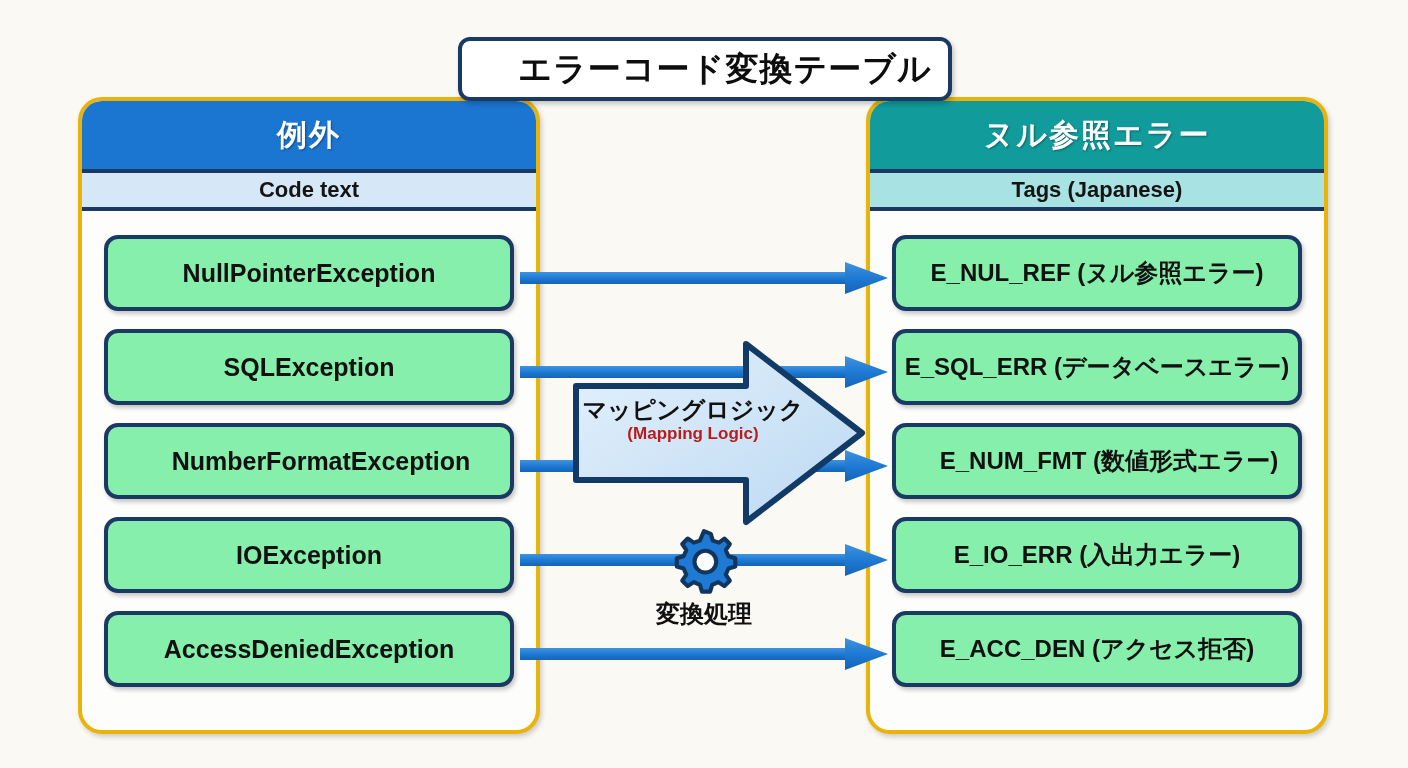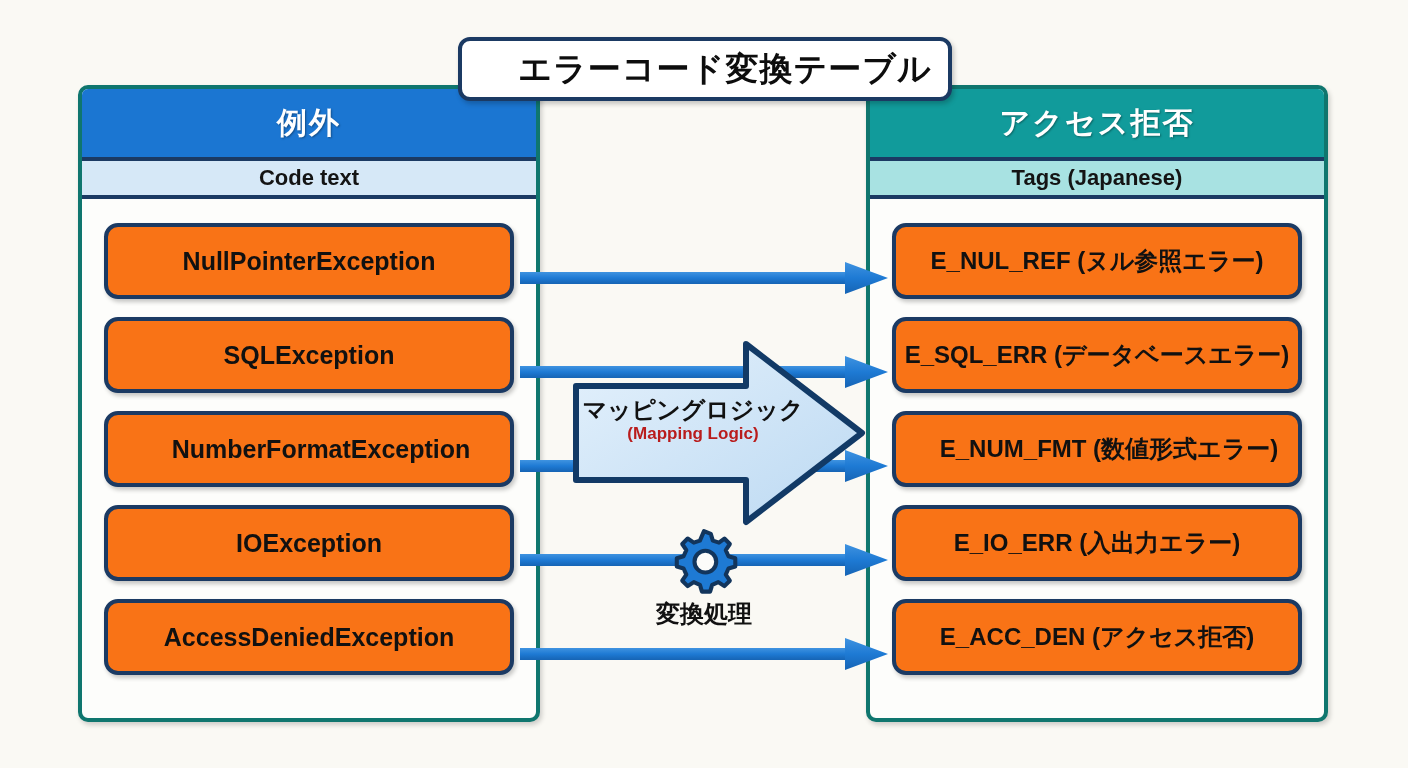--- a/index.html
+++ b/index.html
@@ -7,25 +7,26 @@
     width: 1408px; height: 768px;
     background: #faf9f4;
     font-family: "Liberation Sans", "DejaVu Sans", sans-serif;
     overflow: hidden;
   }
   #stage { position: relative; width: 1408px; height: 768px; }
 
   
   .panel {
     position: absolute;
-    border: 4px solid #0f766e;
-    border-radius: 10px;
+    border: 4px solid #eab308;
+    border-radius: 24px;
     background: #fdfdfb;
     box-shadow: 2px 3px 5px rgba(0,0,0,0.18);
     overflow: hidden;
+    margin-top: 12px;
   }
   #left-panel  { left: 78px;  top: 85px; width: 462px; height: 637px; }
   #right-panel { left: 866px; top: 85px; width: 462px; height: 637px; }
 
   .col-head {
     height: 72px;
     display: flex; align-items: center; justify-content: center;
     color: #ffffff;
     font-size: 30px; font-weight: bold;
     letter-spacing: 2px;
@@ -46,21 +47,21 @@
 
   .col-body { position: relative; padding: 0; height: 511px; }
 
   
   .item {
     position: absolute;
     left: 22px; right: 22px;
     height: 76px;
     border: 4px solid #1b3a63;
     border-radius: 14px;
-    background: #f97316;
+    background: #86efac;
     display: flex; align-items: center; justify-content: center;
     font-size: 25px; font-weight: bold; color: #111111;
     box-shadow: 2px 3px 4px rgba(0,0,0,0.22);
     text-align: center;
     white-space: nowrap;
   }
   #right-panel .item { font-size: 24px; }
   .r0 { top: 24px; }
   .r1 { top: 118px; }
   .r2 { top: 212px; padding-left: 24px; }
@@ -125,21 +126,21 @@
     <div class="col-body">
       <div class="item r0">NullPointerException</div>
       <div class="item r1">SQLException</div>
       <div class="item r2">NumberFormatException</div>
       <div class="item r3">IOException</div>
       <div class="item r4">AccessDeniedException</div>
     </div>
   </div>
 
   <div class="panel" id="right-panel">
-    <div class="col-head">アクセス拒否</div>
+    <div class="col-head">ヌル参照エラー</div>
     <div class="col-sub">Tags (Japanese)</div>
     <div class="col-body">
       <div class="item r0">E_NUL_REF (ヌル参照エラー)</div>
       <div class="item r1">E_SQL_ERR (データベースエラー)</div>
       <div class="item r2">E_NUM_FMT (数値形式エラー)</div>
       <div class="item r3">E_IO_ERR (入出力エラー)</div>
       <div class="item r4">E_ACC_DEN (アクセス拒否)</div>
     </div>
   </div>
 

